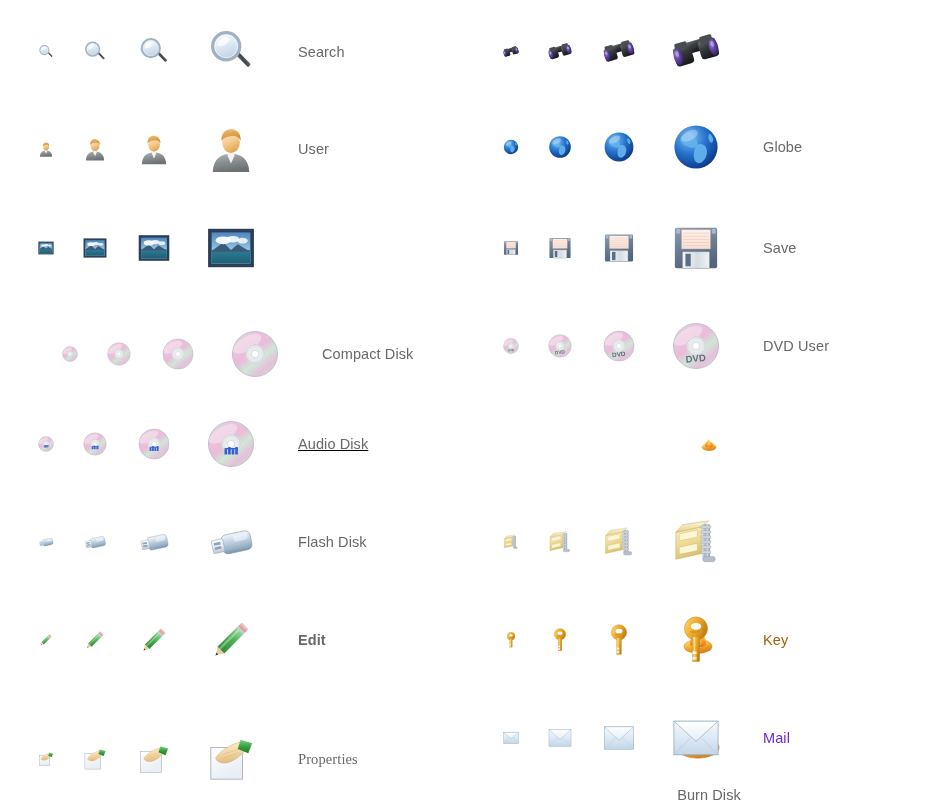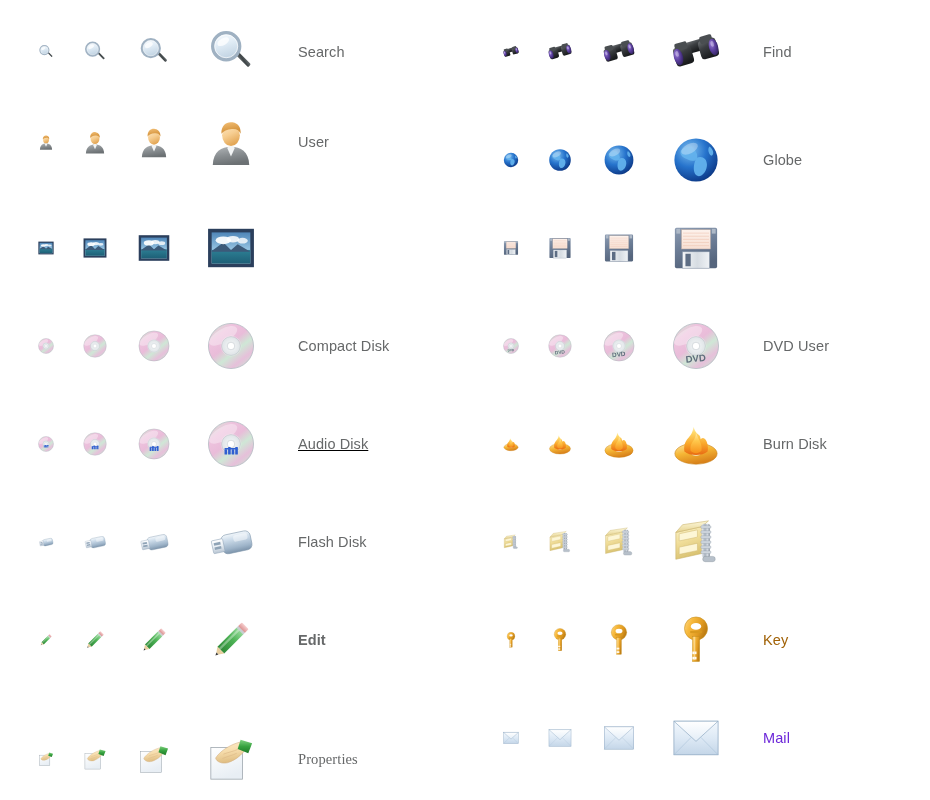--- a/index.html
+++ b/index.html
@@ -141,21 +141,21 @@
       <g transform="rotate(0)">
         <rect x="27.5328" y="25.632000000000005" width="4.08" height="19.200000000000003" rx="1.44" fill="url(#mh8)" transform="rotate(-45 27.5328 25.632000000000005)"></rect>
         <circle cx="19.200000000000003" cy="18.240000000000002" r="13.440000000000001" fill="url(#mg7)" stroke="#9fb1c2" stroke-width="3.4559999999999995"></circle>
         <circle cx="19.200000000000003" cy="18.240000000000002" r="11.539200000000001" fill="none" stroke="#ffffff" stroke-width="0.8639999999999999" opacity=".8"></circle>
         <ellipse cx="16.2432" cy="13.6704" rx="6.4512" ry="3.4944000000000006" fill="#ffffff" opacity=".75" transform="rotate(-30 16.2432 13.6704)"></ellipse>
       </g>
         </svg>
       </div>
       <div class="row-label" style="color: rgb(102, 104, 105);">Search</div>
     </div>
-    <div class="icon-row col-left" style="top: 93px;">
+    <div class="icon-row col-left" style="top: 100px;">
       <div class="slot slot-16" title="16px">
         <svg class="gfx" width="16" height="16" viewBox="0 0 16 16">
       <defs>
         <linearGradient id="uf9" x1="0" y1="0" x2="0.4" y2="1">
           <stop offset="0" stop-color="#ffe9c6"></stop>
               <stop offset="0.55" stop-color="#f6cd90"></stop>
           <stop offset="1" stop-color="#e3a757"></stop>
         </linearGradient>
         <linearGradient id="uh11" x1="0" y1="0" x2="0.3" y2="1">
           <stop offset="0" stop-color="#f3c077"></stop>
@@ -366,21 +366,21 @@
         <path d="M4.68 27.072000000000003 L16.32 18.624000000000002 L24 25.920000000000005
                  L30.72 20.160000000000004 L43.32 27.840000000000003 L43.32 27.840000000000003
                  L4.68 27.840000000000003 Z" fill="#3c5a79"></path>
         <ellipse cx="16.32" cy="16.32" rx="7.68" ry="3.8400000000000007" fill="#ffffff" opacity=".92"></ellipse>
         <ellipse cx="25.92" cy="15.168000000000003" rx="6.24" ry="3.2640000000000007" fill="#ffffff" opacity=".85"></ellipse>
         <ellipse cx="35.519999999999996" cy="16.704" rx="5.28" ry="2.8800000000000003" fill="#ffffff" opacity=".8"></ellipse>
       </g>
         </svg>
       </div>
     </div>
-    <div class="icon-row col-left" style="top: 297px;">
+    <div class="icon-row col-left" style="top: 305px; margin-left: 24px;">
       <div class="slot slot-16" title="16px">
         <svg class="gfx" width="16" height="16" viewBox="0 0 16 16">
     <defs>
       <linearGradient id="dc29" x1="0.1" y1="0" x2="0.9" y2="1">
         <stop offset="0" stop-color="#cfe9d3"></stop>
               <stop offset="0.22" stop-color="#eec3de"></stop>
         <stop offset="0.45" stop-color="#e9bcd9"></stop>
               <stop offset="0.62" stop-color="#cfe7d6"></stop>
         <stop offset="0.80" stop-color="#e6c0da"></stop>
               <stop offset="1" stop-color="#c9e5d2"></stop>
@@ -1046,23 +1046,22 @@
         <rect x="27.839999999999996" y="14.399999999999999" width="18.240000000000002" height="19.200000000000003" rx="3.84" fill="url(#bn87)"></rect>
         <rect x="4.800000000000001" y="10.56" width="12.48" height="7.68" rx="1.92" fill="#4a4e51"></rect>
         <rect x="30.72" y="10.56" width="12.48" height="7.68" rx="1.92" fill="#4a4e51"></rect>
         <ellipse cx="5.76" cy="24" rx="4.5600000000000005" ry="8.399999999999999" fill="url(#bl88)"></ellipse>
         <ellipse cx="42.24" cy="24" rx="4.5600000000000005" ry="8.399999999999999" fill="url(#bl88)"></ellipse>
         <ellipse cx="5.28" cy="20.64" rx="1.6800000000000002" ry="2.88" fill="#ffffff" opacity=".35"></ellipse>
         <ellipse cx="41.76" cy="20.64" rx="1.6800000000000002" ry="2.88" fill="#ffffff" opacity=".35"></ellipse>
       </g>
         </svg>
       </div>
-      <div class="row-label" style="color: rgb(102, 104, 105);">Find</div>
     </div>
-    <div class="icon-row col-right" style="top: 111px;">
+    <div class="icon-row col-right" style="top: 98px;">
       <div class="slot slot-16" title="16px">
         <svg class="gfx" width="16" height="16" viewBox="0 0 16 16">
       <defs>
         <radialGradient id="gl89" cx="0.35" cy="0.28" r="0.85">
           <stop offset="0" stop-color="#7dc0f0"></stop>
               <stop offset="0.45" stop-color="#2673cc"></stop>
           <stop offset="0.85" stop-color="#0f3f8f"></stop>
               <stop offset="1" stop-color="#0a2c68"></stop>
         </radialGradient>
         <clipPath id="gc91">
@@ -1284,20 +1283,21 @@
           <line x1="11.040000000000001" y1="12.24" x2="36.96" y2="12.24" stroke="#efc9b8" stroke-width="0.672"></line>
           <line x1="11.040000000000001" y1="15.36" x2="36.96" y2="15.36" stroke="#efc9b8" stroke-width="0.672"></line>
           <line x1="11.040000000000001" y1="18.48" x2="36.96" y2="18.48" stroke="#efc9b8" stroke-width="0.672"></line>
           <line x1="11.040000000000001" y1="21.6" x2="36.96" y2="21.6" stroke="#efc9b8" stroke-width="0.672"></line>
       <rect x="10.56" y="27.839999999999996" width="26.880000000000003" height="16.32" fill="url(#fs112)" stroke="#8e9cad" stroke-width="0.48"></rect>
       <rect x="13.440000000000001" y="29.759999999999998" width="5.28" height="12.48" fill="#5d6d84"></rect>
       <rect x="4.32" y="4.800000000000001" width="3.84" height="4.800000000000001" fill="#aeb9c7"></rect>
       <rect x="39.839999999999996" y="4.800000000000001" width="3.84" height="4.800000000000001" fill="#aeb9c7"></rect>
         </svg>
       </div>
+      <div class="row-label" style="color: rgb(102, 104, 105);">Save</div>
     </div>
     <div class="icon-row col-right" style="top: 297px;">
       <div class="slot slot-16" title="16px">
         <svg class="gfx" width="16" height="16" viewBox="0 0 16 16">
     <defs>
       <linearGradient id="dc113" x1="0.1" y1="0" x2="0.9" y2="1">
         <stop offset="0" stop-color="#cfe9d3"></stop>
               <stop offset="0.22" stop-color="#eec3de"></stop>
         <stop offset="0.45" stop-color="#e9bcd9"></stop>
               <stop offset="0.62" stop-color="#cfe7d6"></stop>
@@ -1404,21 +1404,21 @@
       <ellipse cx="16.104" cy="13.848" rx="15.791999999999998" ry="6.768" fill="#ffffff" opacity=".35" transform="rotate(-30 16.104 13.848)"></ellipse>
     </g>
     <circle cx="24" cy="24" r="9.9264" fill="none" stroke="#ffffff" stroke-width="0.5760000000000001" opacity=".55"></circle>
     <circle cx="24" cy="24" r="9.396" fill="url(#dh123)" stroke="#b5bec5" stroke-width="0.48"></circle>
     <circle cx="24" cy="24" r="3.7584" fill="#ffffff" stroke="#aab3ba" stroke-width="0.43199999999999994"></circle>
     <text x="24" y="39.792" text-anchor="middle" font-family="'Liberation Sans', sans-serif" font-weight="bold" font-size="9.600000000000001" fill="#5f6d7c" transform="rotate(-6 24 39.792)">DVD</text>
         </svg>
       </div>
       <div class="row-label" style="color: rgb(102, 104, 105);">DVD User</div>
     </div>
-    <div class="icon-row col-right" style="top: 395px;">
+    <div class="icon-row col-right" style="top: 395px; flex-direction: column;">
       <div class="slot slot-16" title="16px">
         <svg class="gfx" width="16" height="16" viewBox="0 0 16 16">
       <defs>
         <linearGradient id="bd125" x1="0" y1="0" x2="0.4" y2="1">
           <stop offset="0" stop-color="#ffe9a8"></stop>
               <stop offset="0.5" stop-color="#f6b736"></stop>
           <stop offset="1" stop-color="#d9821a"></stop>
         </linearGradient>
         <linearGradient id="fl126" x1="0.5" y1="1" x2="0.5" y2="0">
           <stop offset="0" stop-color="#e86a12"></stop>

